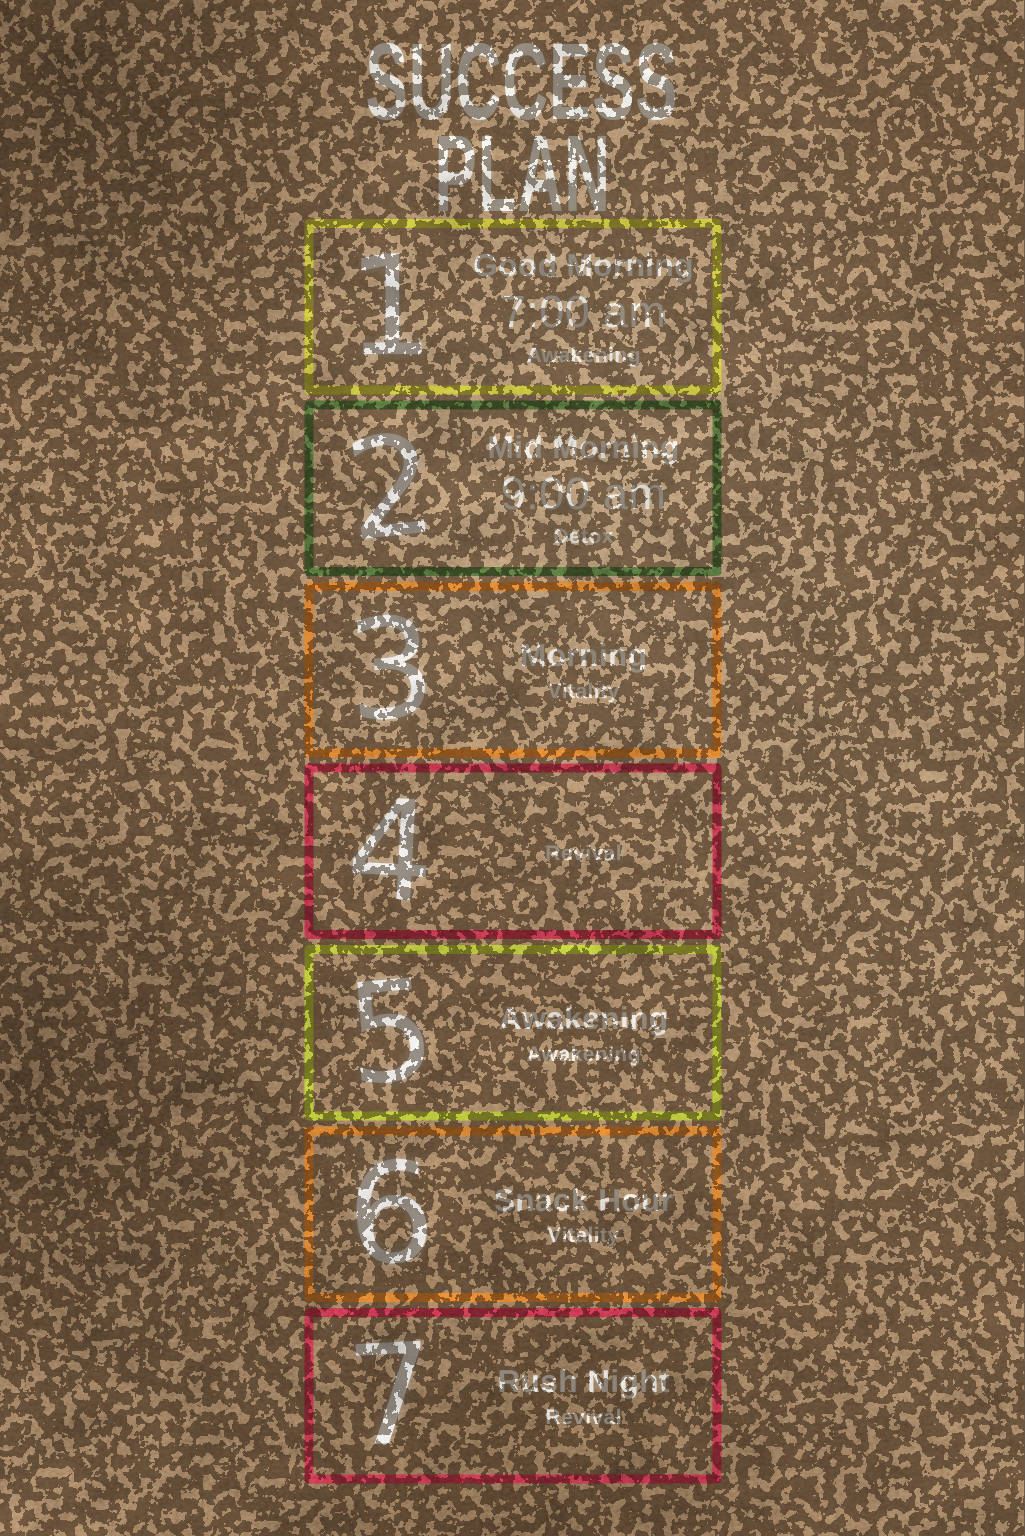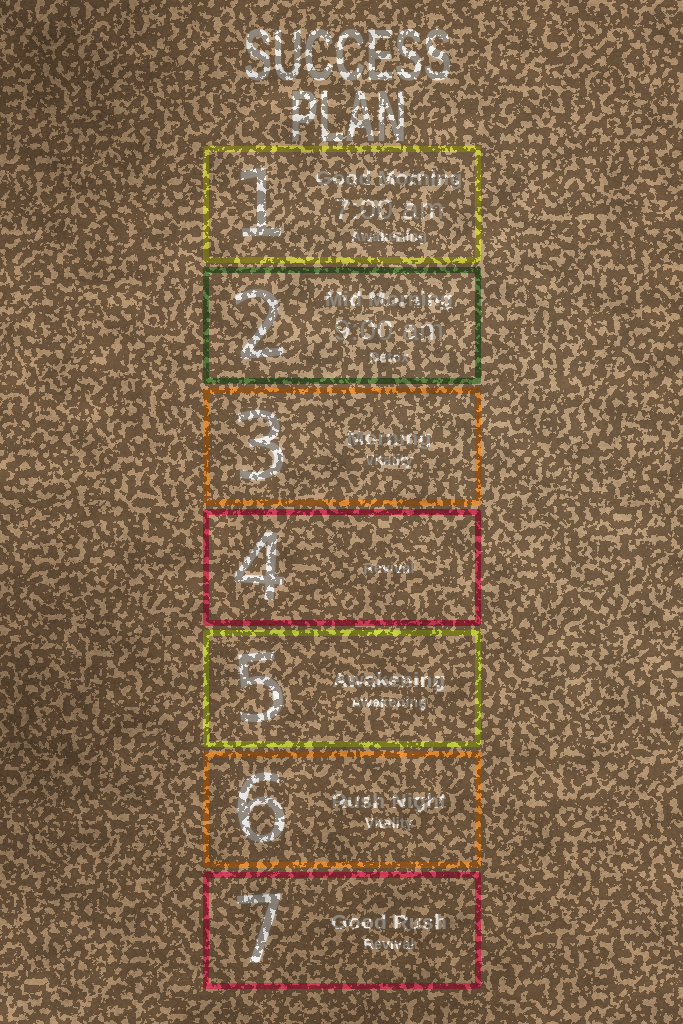--- a/index.html
+++ b/index.html
@@ -133,29 +133,29 @@
       <div class="num">5</div>
       <div class="info">
         <div class="label">Awakening</div>
         <div class="category">Awakening</div>
       </div>
     </section>
 
     <section class="step" style="border-color: rgb(238, 132, 36);">
       <div class="num">6</div>
       <div class="info">
-        <div class="label">Rush Night</div>
+        <div class="label">Snack Hour</div>
         <div class="category">Vitality</div>
       </div>
     </section>
 
     <section class="step" style="border-color: rgb(208, 43, 69);">
       <div class="num">7</div>
       <div class="info">
-        <div class="label">Good Rush</div>
+        <div class="label">Rush Night</div>
         <div class="category">Revival</div>
       </div>
     </section>
 
   </main>
 
   <svg class="texture tex-coarse" width="683" height="1024" viewBox="0 0 683 1024" aria-hidden="true">
     <filter id="f-coarse" x="-5%" y="-5%" width="110%" height="110%">
       <feTurbulence type="fractalNoise" baseFrequency="0.025 0.035" numOctaves="5" seed="17"></feTurbulence>
       <feColorMatrix type="saturate" values="0"></feColorMatrix>

